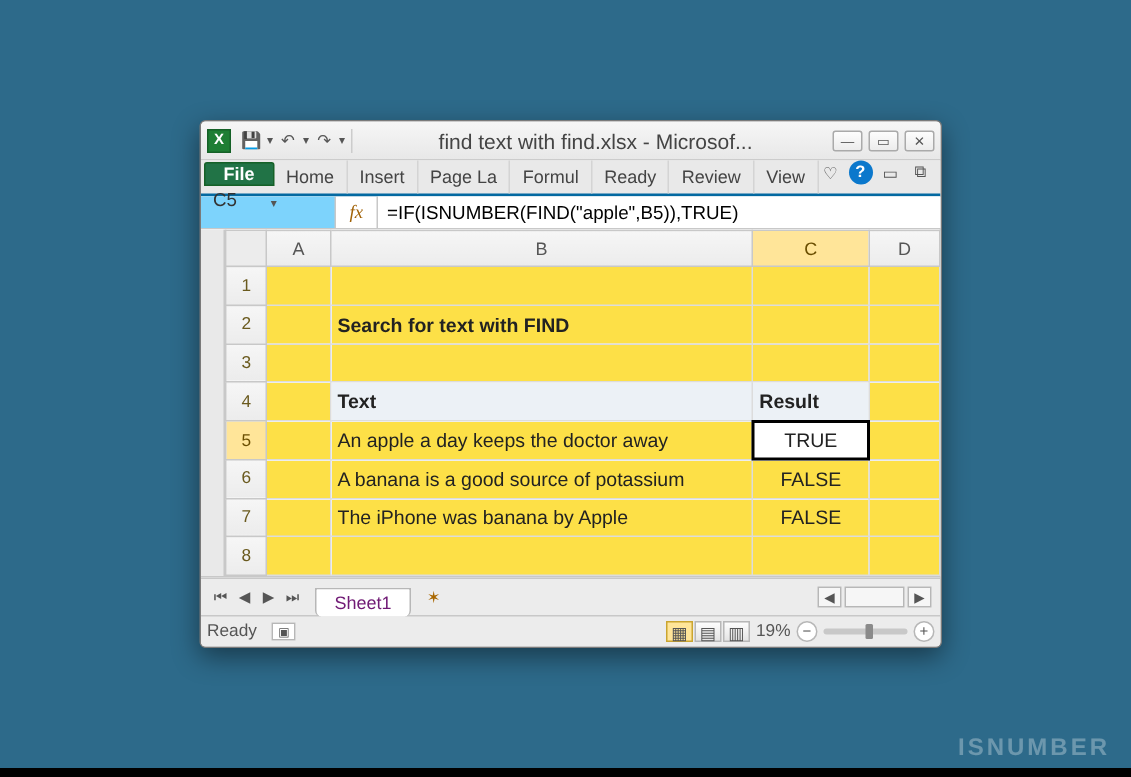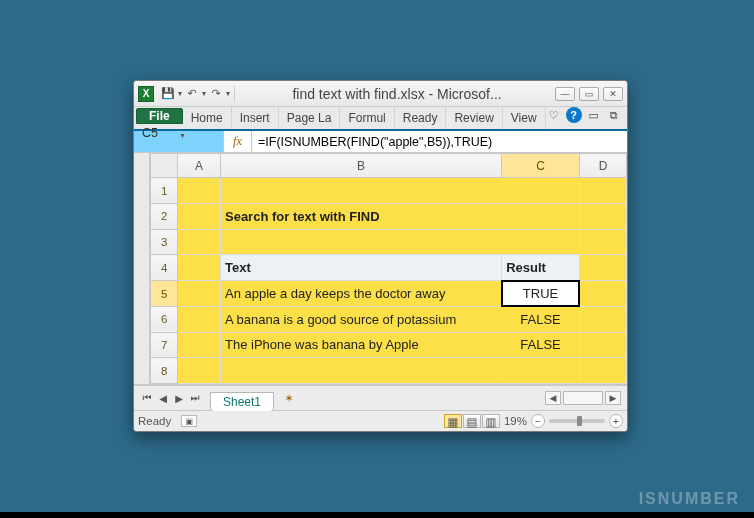--- a/index.html
+++ b/index.html
@@ -100,21 +100,21 @@
 
   
   .sheet-tabs {
     height: 25px; background: #ececec; border-top: 1px solid #c8c8c8;
     display: flex; align-items: center; font-size: 12px; color: #555; padding: 0 2px;
   }
   .st-nav { display: flex; gap: 2px; margin: 0 4px; }
   .st-nav-btn { width: 14px; height: 14px; display: grid; place-items: center; font-size: 10px; }
   .sheet-tab {
     background: #fff; border: 1px solid #b7b7b7; border-bottom: none; border-radius: 0 0 4px 4px;
-    padding: 2px 12px; font-size: 12px; color: #0f766e; margin-left: 4px; position: relative; top: 3px;
+    padding: 2px 12px; font-size: 12px; color: #701a75; margin-left: 4px; position: relative; top: 3px;
   }
   .newsheet { width: 18px; height: 14px; margin-left: 6px; display: grid; place-items: center; font-size: 11px; color: #a96700; }
   .sheet-tabs .scr { margin-left: auto; display: flex; gap: 2px; padding-right: 4px; }
   .scr-btn { width: 16px; height: 14px; border: 1px solid #b7b7b7; background: #f6f6f6; display: grid; place-items: center; font-size: 9px; }
 
   
   .status {
     height: 21px; background: #ececec; border-top: 1px solid #c8c8c8;
     display: flex; align-items: center; font-size: 11.5px; color: #555; padding: 0 4px;
   }

